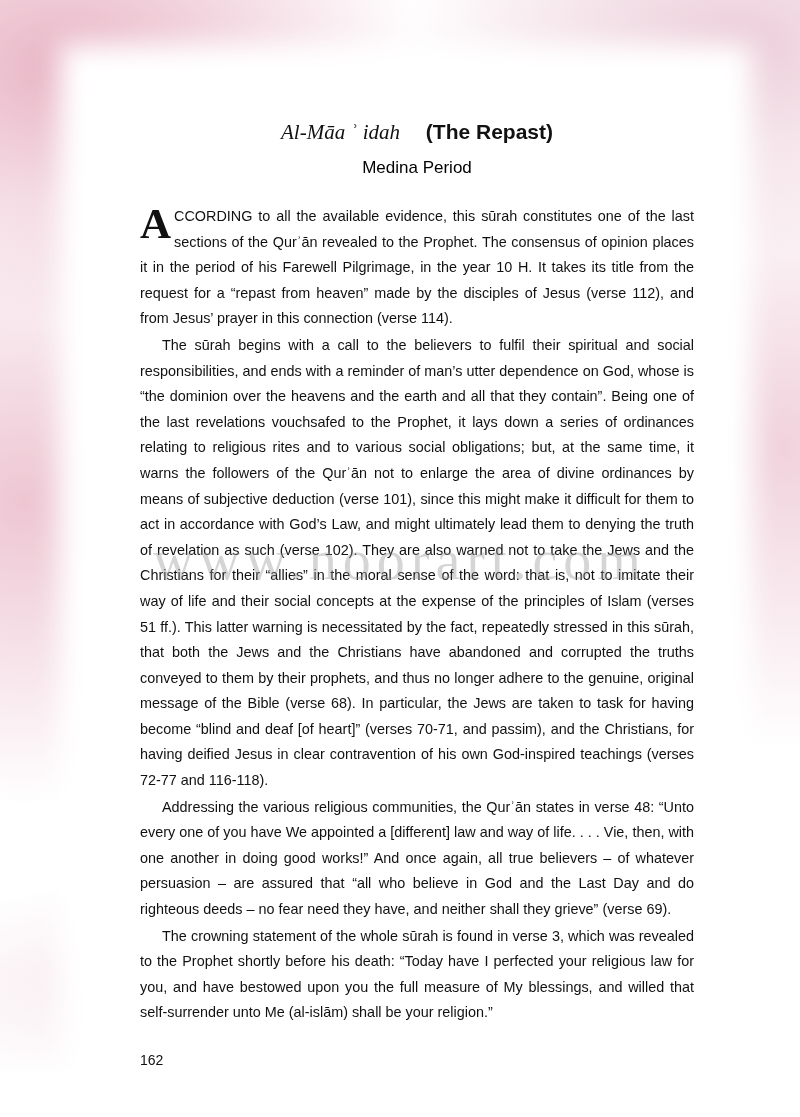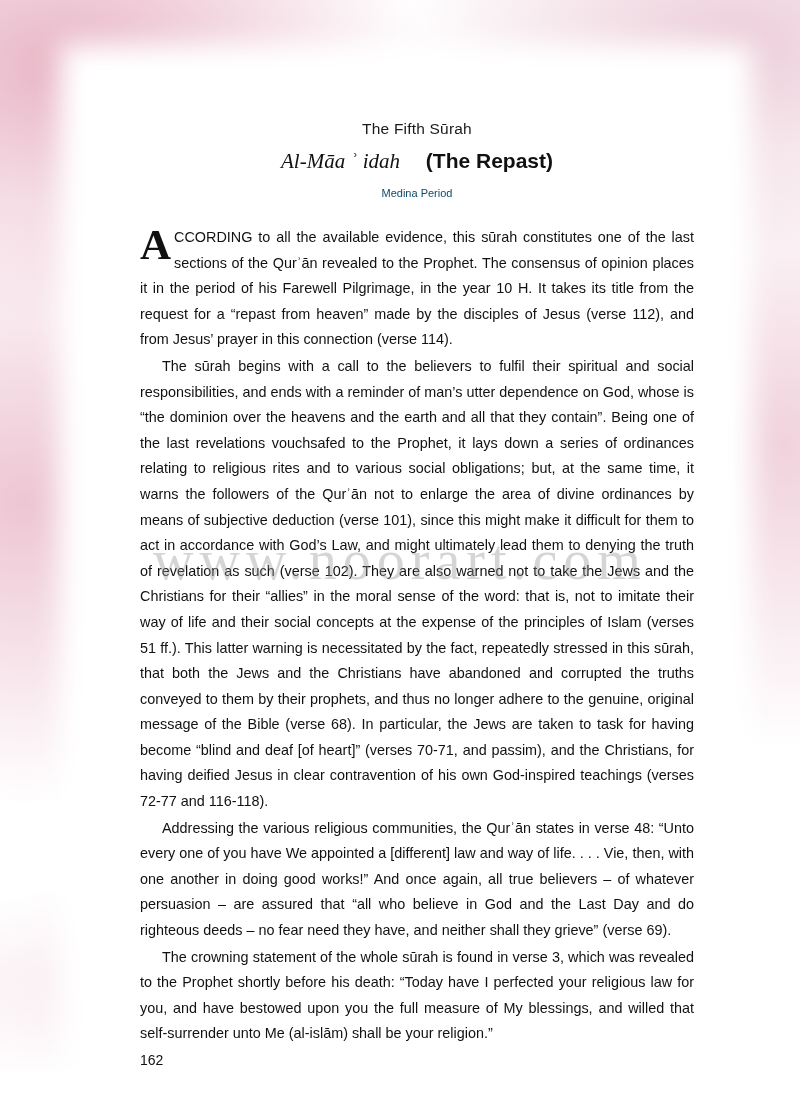--- a/index.html
+++ b/index.html
@@ -84,22 +84,22 @@
     font-style: italic;
     font-family: "Liberation Serif", serif;
     font-weight: normal;
   }
   .surah-title .rom {
     font-family: "Liberation Sans", sans-serif;
     font-weight: bold;
     margin-left: 20px;
   }
   .period-line {
-    font-size: 11px;
-    color: #0c4a6e;
+    font-size: 17px;
+    color: #000000;
   }
 
   p.body {
     margin: 0 0 1px 0;
     font-size: 14.4px;
     line-height: 25.6px;
     color: #111111;
     text-align: justify;
     text-indent: 22px;
   }
@@ -146,21 +146,20 @@
 <div class="page">
 
   <div class="border-frame"></div>
   <div class="border-pattern"></div>
   <div class="paper-inner"></div>
   <div class="fade-bottom"></div>
 
   <div class="content">
 
     <div class="heading-block">
-      <div class="surah-line">The Fifth Sūrah</div>
       <div class="surah-title">
         <span class="ital">Al-Māa ʾ idah</span>
         <span class="rom">(The Repast)</span>
       </div>
       <div class="period-line">Medina Period</div>
     </div>
 
     <p class="body first"><span class="dropcap">A</span><span>CCORDING to all the available evidence, this sūrah constitutes one of the last sections of the Qurʾān revealed to the Prophet. The consensus of opinion places it in the period of his Farewell Pilgrimage, in the year 10 H. It takes its title from the request for a “repast from heaven” made by the disciples of Jesus (verse 112), and from Jesus’ prayer in this connection (verse 114).</span></p>
 
     <p class="body">The sūrah begins with a call to the believers to fulfil their spiritual and social responsibilities, and ends with a reminder of man’s utter dependence on God, whose is “the dominion over the heavens and the earth and all that they contain”. Being one of the last revelations vouchsafed to the Prophet, it lays down a series of ordinances relating to religious rites and to various social obligations; but, at the same time, it warns the followers of the Qurʾān not to enlarge the area of divine ordinances by means of subjective deduction (verse 101), since this might make it difficult for them to act in accordance with God’s Law, and might ultimately lead them to denying the truth of revelation as such (verse 102). They are also warned not to take the Jews and the Christians for their “allies” in the moral sense of the word: that is, not to imitate their way of life and their social concepts at the expense of the principles of Islam (verses 51 ff.). This latter warning is necessitated by the fact, repeatedly stressed in this sūrah, that both the Jews and the Christians have abandoned and corrupted the truths conveyed to them by their prophets, and thus no longer adhere to the genuine, original message of the Bible (verse 68). In particular, the Jews are taken to task for having become “blind and deaf [of heart]” (verses 70-71, and passim), and the Christians, for having deified Jesus in clear contravention of his own God-inspired teachings (verses 72-77 and 116-118).</p>

